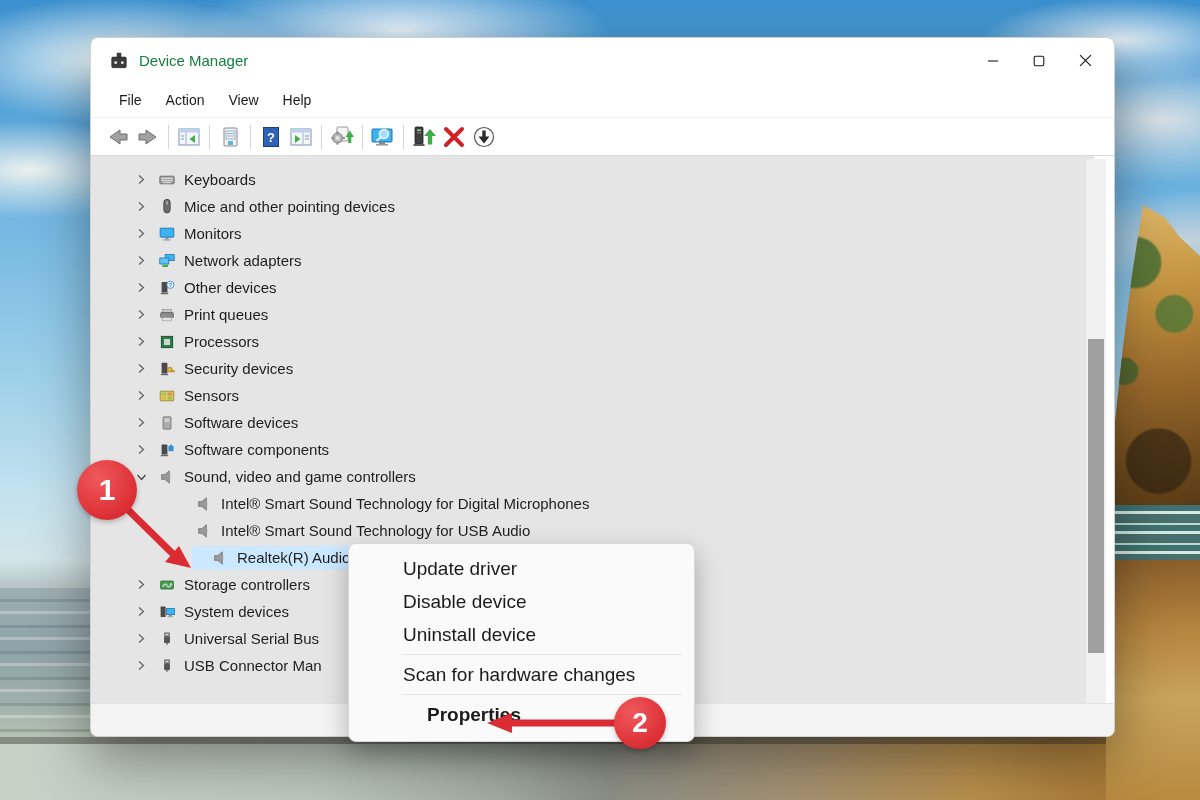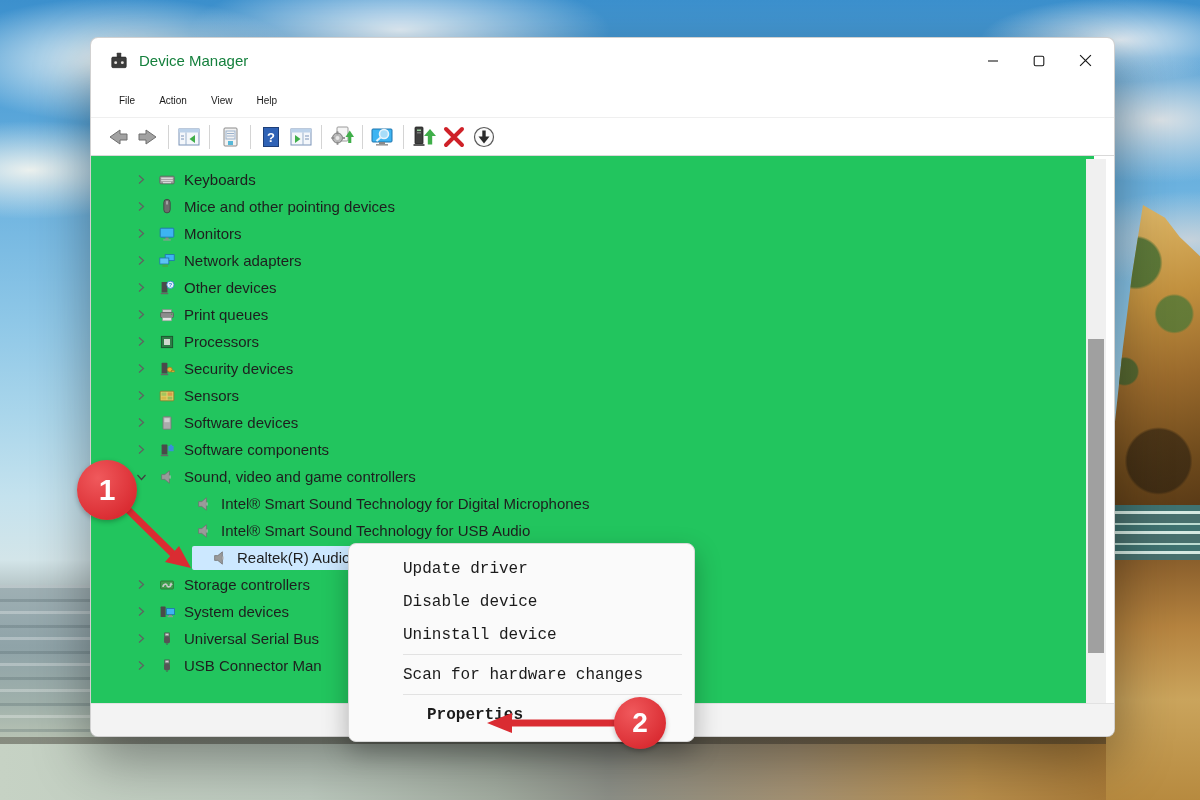--- a/index.html
+++ b/index.html
@@ -49,46 +49,46 @@
     background:#fff; border-radius:8px; border:1px solid rgba(0,0,0,.18);
     box-shadow:0 22px 55px rgba(0,0,0,.38); z-index:2; }
   .titlebar { height:45px; display:flex; align-items:center; padding-left:18px; }
   .app-icon { width:20px; height:20px; margin-right:10px; display:inline-flex; }
   .title-text { font-size:15px; color:#15803d; }
   .win-controls { margin-left:auto; display:flex; height:100%; }
   .win-btn { width:46px; height:100%; display:flex; align-items:center; justify-content:center; }
   .win-btn.close { margin-right:6px; }
 
   .menubar { height:34px; display:flex; align-items:center; padding-left:16px; gap:0; }
-  .menu-item { font-size:10px; color:#1b1b1b; padding:4px 12px; }
+  .menu-item { font-size:14px; color:#1b1b1b; padding:4px 12px; }
 
   .toolbar { height:39px; display:flex; align-items:center; padding-left:12px; border-bottom:1px solid #d9d9d9; border-top:1px solid #efefef; }
   .tb-icon { width:30px; height:28px; display:flex; align-items:center; justify-content:center; }
   .tb-sep { width:1px; height:24px; background:#d4d4d4; margin:0 5px; }
 
-  .tree-area { position:absolute; left:0; top:118px; width:1003px; height:551px; background:#22c55e;
+  .tree-area { position:absolute; left:0; top:118px; width:1003px; height:551px; background:#e5e5e5;
     overflow:hidden; padding-top:10px; }
   .tree-row { height:27px; display:flex; align-items:center; padding-left:42px; font-size:15px; color:#1e1e1e; white-space:nowrap; }
   .tree-row.child { padding-left:79px; }
   .chev { width:16px; height:16px; margin-right:6px; display:inline-flex; align-items:center; justify-content:center; flex:none; }
   .row-content { display:inline-flex; align-items:center; padding:3px 8px 3px 2px; border-radius:2px; }
   .row-content.selected { background:#cce8ff;padding-left:18px; }
   .tree-icon { width:20px; height:18px; margin-right:7px; display:inline-flex; align-items:center; justify-content:center; flex:none; }
 
   .scrollbar { position:absolute; right:8px; top:121px; width:20px; height:546px; background:#f0f0f0; }
   .scroll-thumb { position:absolute; left:2px; width:16px; top:180px; height:314px; background:#a0a0a0; }
 
   .statusbar { position:absolute; left:0; bottom:0; width:100%; height:33px; background:#f3f3f3;
     border-top:1px solid #e2e2e2; border-radius:0 0 8px 8px; }
 
   
   .context-menu { position:absolute; left:348px; top:543px; width:347px; z-index:5;
     background:#fafafa; border:1px solid #d8d8d8; border-radius:8px;
     box-shadow:0 10px 26px rgba(0,0,0,.28); padding:8px 0 10px; }
-  .cm-item { height:33px; display:flex; align-items:center; padding-left:54px; font-size:16px; color:#1b1b1b;font-family:Liberation Mono, monospace; }
+  .cm-item { height:33px; display:flex; align-items:center; padding-left:54px; font-size:19px; color:#1b1b1b; }
   .cm-item.bold { font-weight:bold;margin-left:24px; }
   .cm-sep { height:1px; background:#e2e2e2; margin:3px 12px 3px 54px; }
 
   
   .badge { position:absolute; border-radius:50%; display:flex; align-items:center; justify-content:center;
     color:#fff; font-weight:bold; z-index:10;
     background:radial-gradient(circle at 35% 30%, #f0595c, #da2c32 75%);
     box-shadow:0 2px 5px rgba(0,0,0,.25); }
   .badge1 { left:77px; top:460px; width:60px; height:60px; font-size:30px; }
   .badge2 { left:614px; top:697px; width:52px; height:52px; font-size:28px; }

